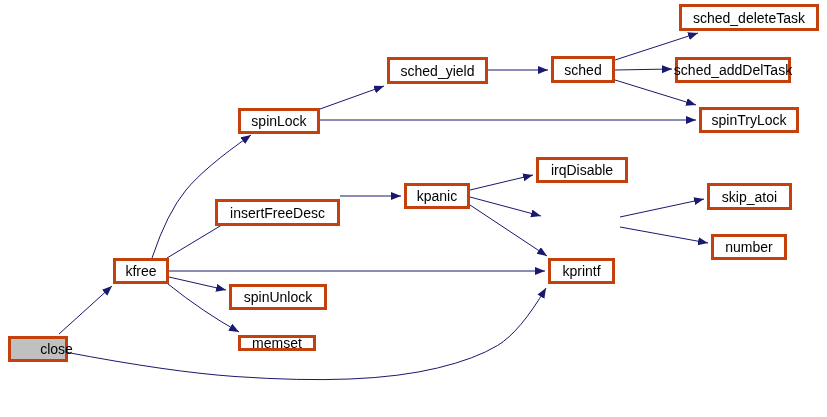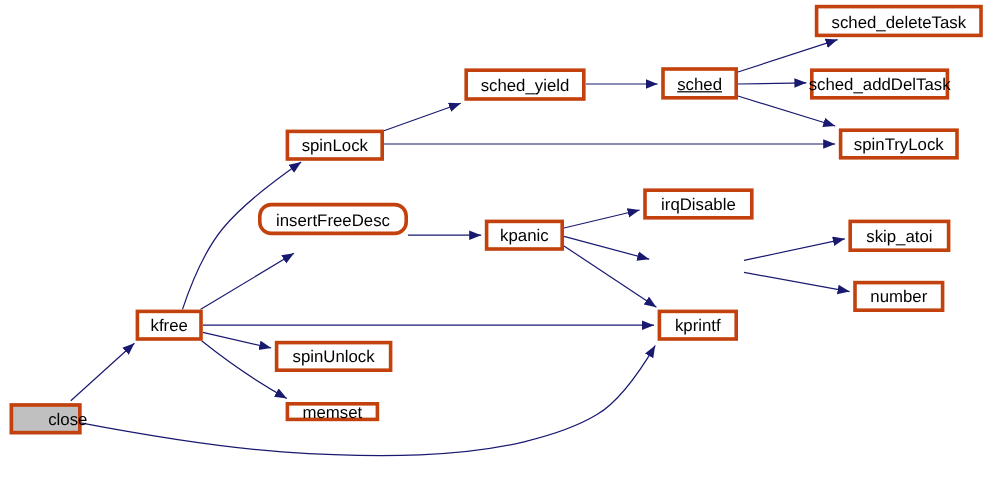--- a/index.html
+++ b/index.html
@@ -74,25 +74,25 @@
       <path d="M470,197 L541,216" fill="none" stroke="#191970" stroke-width="1" marker-end="url(#arrowhead)"></path>
       <path d="M470,205 L547,256" fill="none" stroke="#191970" stroke-width="1" marker-end="url(#arrowhead)"></path>
       <path d="M620,217 L704,199" fill="none" stroke="#191970" stroke-width="1" marker-end="url(#arrowhead)"></path>
       <path d="M620,227 L708,243" fill="none" stroke="#191970" stroke-width="1" marker-end="url(#arrowhead)"></path>
     </svg>
   <div class="nodes-layer">
       <div class="node highlight" style="left: 8px; top: 336px; width: 60px; height: 26px; padding-left: 37px;">close</div>
       <div class="node" style="left: 113px; top: 258px; width: 56px; height: 26px;">kfree</div>
       <div class="node" style="left: 238px; top: 108px; width: 82px; height: 26px;">spinLock</div>
       <div class="node" style="left: 387px; top: 57px; width: 101px; height: 27px; text-align: center;">sched_yield</div>
-      <div class="node" style="left: 551px; top: 56px; width: 64px; height: 27px; text-decoration: underline;">sched</div>
+      <div class="node" style="left: 551px; top: 56px; width: 64px; height: 27px;">sched</div>
       <div class="node" style="left: 679px; top: 4px; width: 140px; height: 27px;">sched_deleteTask</div>
       <div class="node" style="left: 675px; top: 57px; width: 116px; height: 26px;">sched_addDelTask</div>
       <div class="node" style="left: 699px; top: 107px; width: 100px; height: 26px;">spinTryLock</div>
-      <div class="node" style="left: 215px; top: 169px; width: 125px; height: 27px; border-radius: 11px;">insertFreeDesc</div>
+      <div class="node" style="left: 215px; top: 199px; width: 125px; height: 27px;">insertFreeDesc</div>
       <div class="node" style="left: 404px; top: 183px; width: 66px; height: 26px;">kpanic</div>
       <div class="node" style="left: 536px; top: 157px; width: 92px; height: 26px;">irqDisable</div>
       <div class="node" style="left: 707px; top: 183px; width: 85px; height: 27px;">skip_atoi</div>
       <div class="node" style="left: 711px; top: 234px; width: 76px; height: 26px;">number</div>
       <div class="node" style="left: 548px; top: 258px; width: 67px; height: 26px;">kprintf</div>
       <div class="node" style="left: 229px; top: 284px; width: 98px; height: 26px;">spinUnlock</div>
       <div class="node" style="left: 238px; top: 335px; width: 78px; height: 16px;">memset</div>
     </div>
 </div>
 

